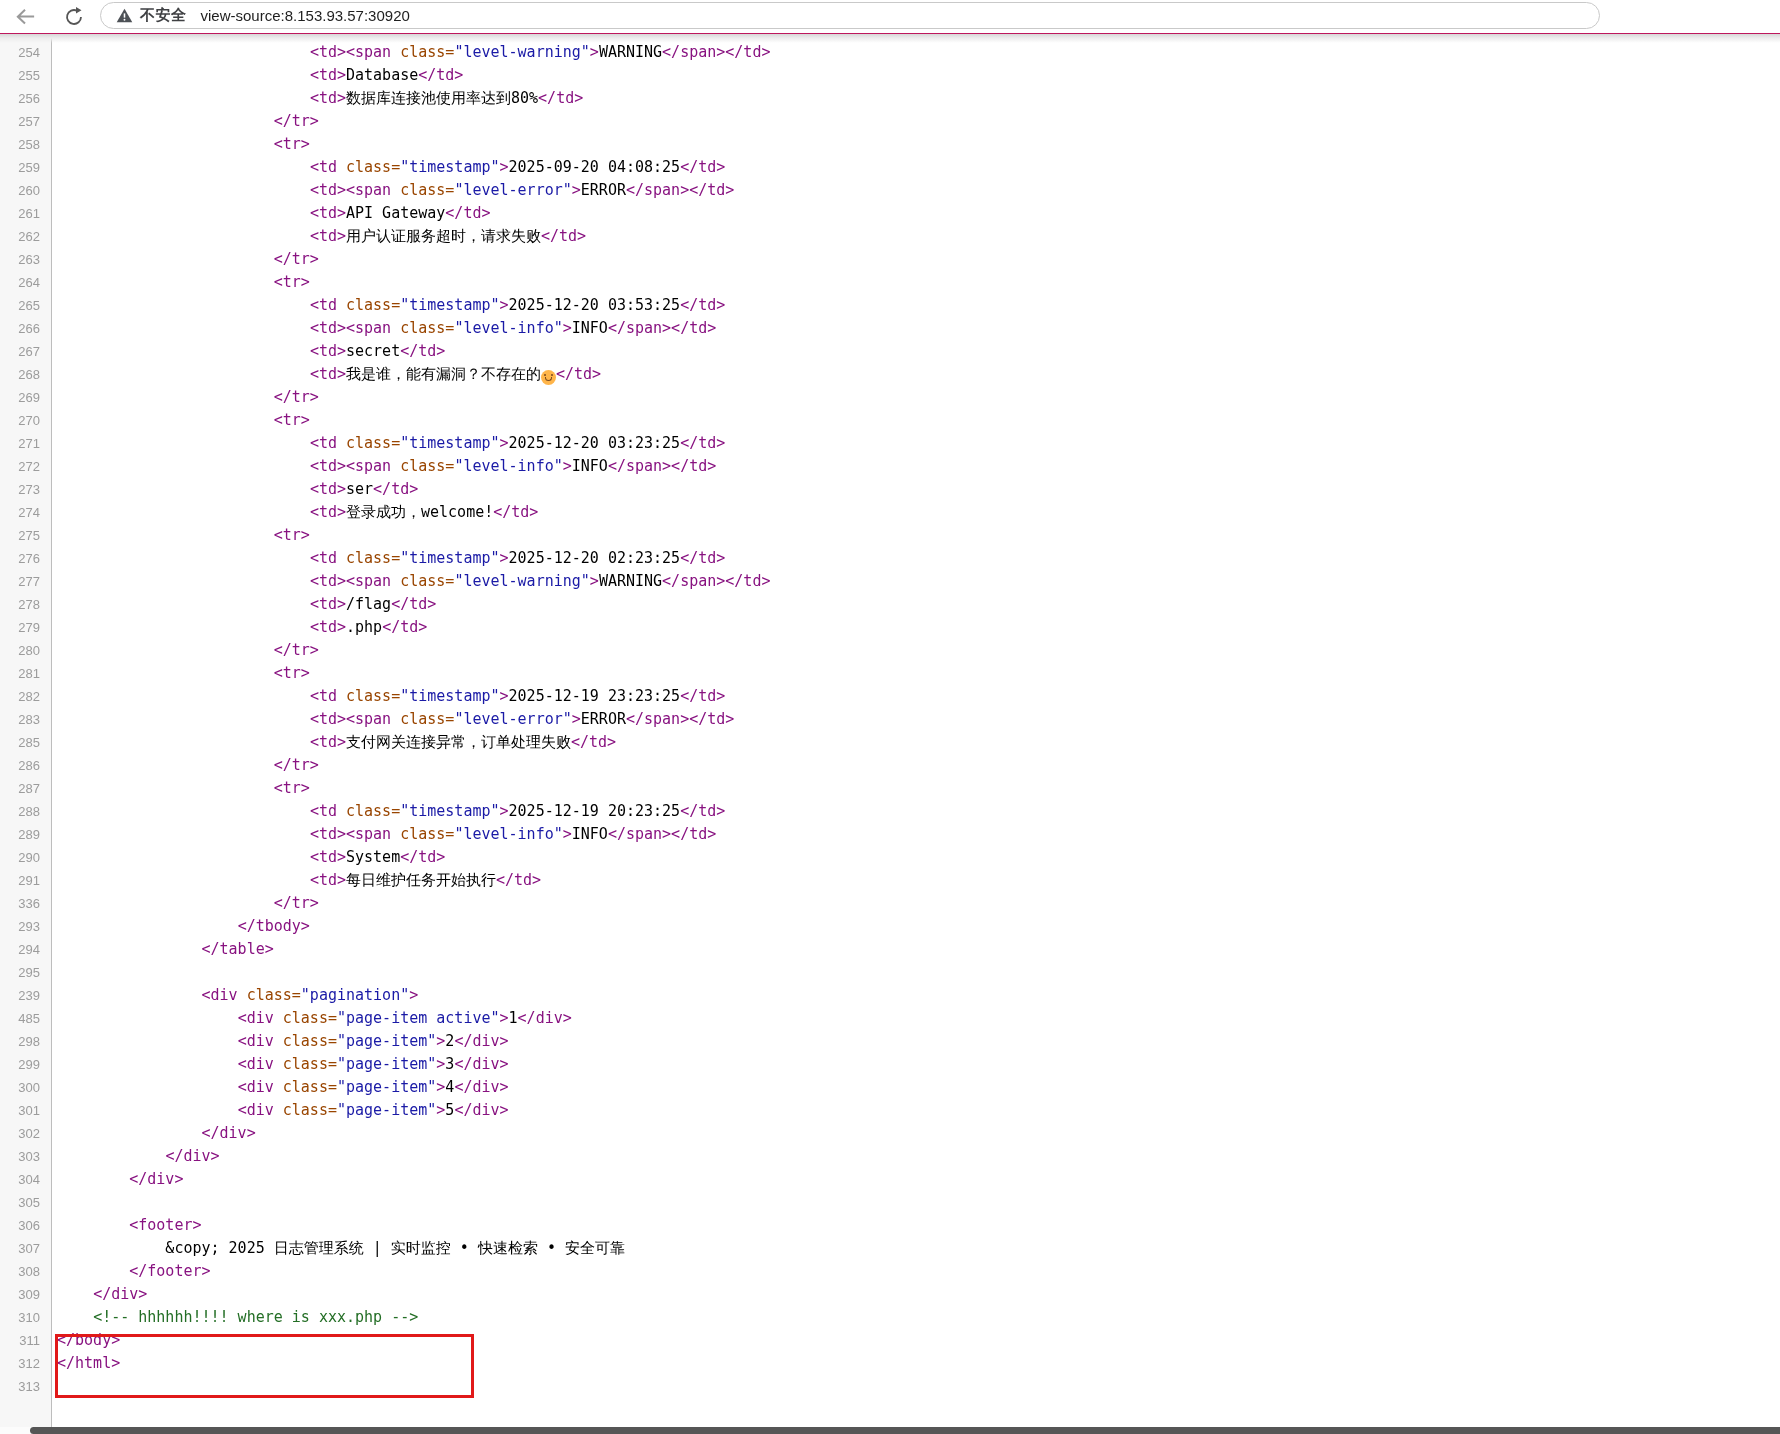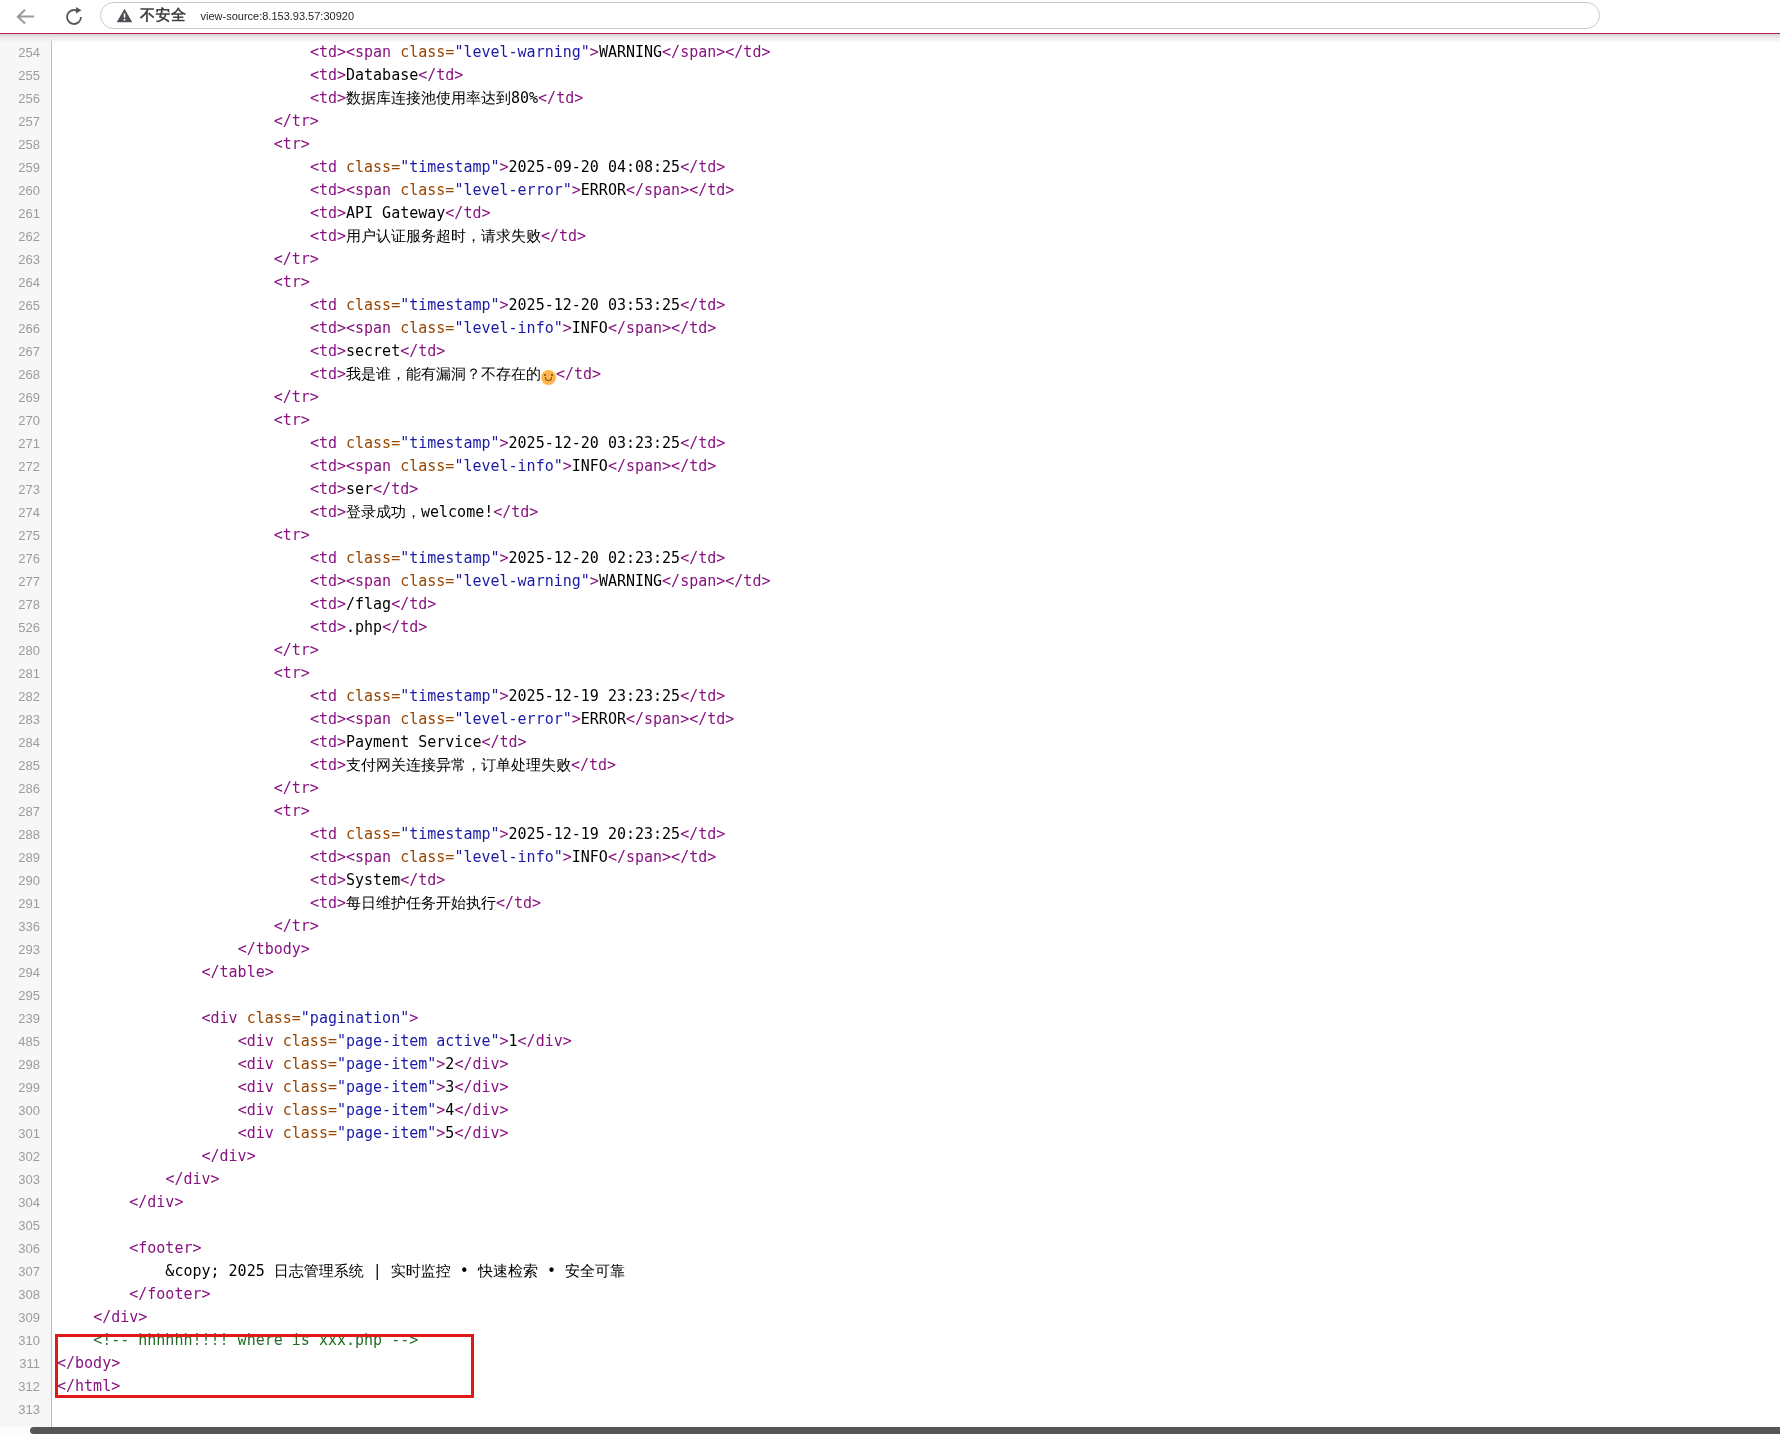--- a/index.html
+++ b/index.html
@@ -6,21 +6,21 @@
             font-family:"Liberation Sans", sans-serif;}
   
   .toolbar{position:absolute;top:0;left:0;width:1780px;height:33px;background:#fff;
            border-bottom:4px solid #be185d;display:flex;align-items:center;}
   .nav-btn{width:26px;height:26px;display:flex;align-items:center;justify-content:center;
            margin-left:12px;cursor:pointer;flex:0 0 auto;}
   .omnibox{position:absolute;left:100px;top:2px;width:1500px;height:27px;
            border:1.5px solid #c9c9c9;border-radius:16px;background:#fff;
            display:flex;align-items:center;box-sizing:border-box;padding-left:15px;}
   .sec-label{font-weight:700;color:#3f4043;font-size:15px;margin-left:7px;letter-spacing:.5px;}
-  .url-text{color:#1f1f1f;font-size:11px;margin-left:14px;}
+  .url-text{color:#1f1f1f;font-size:15px;margin-left:14px;}
   
   .content{position:absolute;top:34px;left:0;right:0;bottom:0;overflow:hidden;
            background:linear-gradient(to right,#f7f7f7 0,#f7f7f7 51px,#bdbdbd 51px,#bdbdbd 52px,#ffffff 52px);}
   .top-shadow{position:absolute;top:34px;left:0;right:0;height:9px;z-index:5;
               background:linear-gradient(to bottom,#d7d7d7 0,#ededed 45%,rgba(250,250,250,0) 100%);}
   .line{display:flex;height:23px;line-height:23px;white-space:pre;}
   .line:first-child{margin-top:-16px;}
   .ln{flex:0 0 52px;box-sizing:border-box;text-align:right;padding-right:12px;
       font-size:13px;color:#9c9c9c;font-family:"Liberation Sans",sans-serif;}
   .code{flex:1;font-family:"DejaVu Sans Mono","Liberation Mono",monospace;font-size:15px;
@@ -90,26 +90,25 @@
     <div class="line"><span class="ln">269</span><span class="code"><span class="tok-x">                        </span><span class="tok-t">&lt;/tr&gt;</span></span></div>
     <div class="line"><span class="ln">270</span><span class="code"><span class="tok-x">                        </span><span class="tok-t">&lt;tr&gt;</span></span></div>
     <div class="line"><span class="ln">271</span><span class="code"><span class="tok-x">                            </span><span class="tok-t">&lt;td </span><span class="tok-a">class=</span><span class="tok-v">"timestamp"</span><span class="tok-t">&gt;</span><span class="tok-x">2025-12-20 03:23:25</span><span class="tok-t">&lt;/td&gt;</span></span></div>
     <div class="line"><span class="ln">272</span><span class="code"><span class="tok-x">                            </span><span class="tok-t">&lt;td&gt;&lt;span </span><span class="tok-a">class=</span><span class="tok-v">"level-info"</span><span class="tok-t">&gt;</span><span class="tok-x">INFO</span><span class="tok-t">&lt;/span&gt;&lt;/td&gt;</span></span></div>
     <div class="line"><span class="ln">273</span><span class="code"><span class="tok-x">                            </span><span class="tok-t">&lt;td&gt;</span><span class="tok-x">ser</span><span class="tok-t">&lt;/td&gt;</span></span></div>
     <div class="line"><span class="ln">274</span><span class="code"><span class="tok-x">                            </span><span class="tok-t">&lt;td&gt;</span><span class="tok-x">登录成功，welcome!</span><span class="tok-t">&lt;/td&gt;</span></span></div>
     <div class="line"><span class="ln">275</span><span class="code"><span class="tok-x">                        </span><span class="tok-t">&lt;tr&gt;</span></span></div>
     <div class="line"><span class="ln">276</span><span class="code"><span class="tok-x">                            </span><span class="tok-t">&lt;td </span><span class="tok-a">class=</span><span class="tok-v">"timestamp"</span><span class="tok-t">&gt;</span><span class="tok-x">2025-12-20 02:23:25</span><span class="tok-t">&lt;/td&gt;</span></span></div>
     <div class="line"><span class="ln">277</span><span class="code"><span class="tok-x">                            </span><span class="tok-t">&lt;td&gt;&lt;span </span><span class="tok-a">class=</span><span class="tok-v">"level-warning"</span><span class="tok-t">&gt;</span><span class="tok-x">WARNING</span><span class="tok-t">&lt;/span&gt;&lt;/td&gt;</span></span></div>
     <div class="line"><span class="ln">278</span><span class="code"><span class="tok-x">                            </span><span class="tok-t">&lt;td&gt;</span><span class="tok-x">/flag</span><span class="tok-t">&lt;/td&gt;</span></span></div>
-    <div class="line"><span class="ln">526</span><span class="code"><span class="tok-x">                            </span><span class="tok-t">&lt;td&gt;</span><span class="tok-x">.php</span><span class="tok-t">&lt;/td&gt;</span></span></div>
+    <div class="line"><span class="ln">279</span><span class="code"><span class="tok-x">                            </span><span class="tok-t">&lt;td&gt;</span><span class="tok-x">.php</span><span class="tok-t">&lt;/td&gt;</span></span></div>
     <div class="line"><span class="ln">280</span><span class="code"><span class="tok-x">                        </span><span class="tok-t">&lt;/tr&gt;</span></span></div>
     <div class="line"><span class="ln">281</span><span class="code"><span class="tok-x">                        </span><span class="tok-t">&lt;tr&gt;</span></span></div>
     <div class="line"><span class="ln">282</span><span class="code"><span class="tok-x">                            </span><span class="tok-t">&lt;td </span><span class="tok-a">class=</span><span class="tok-v">"timestamp"</span><span class="tok-t">&gt;</span><span class="tok-x">2025-12-19 23:23:25</span><span class="tok-t">&lt;/td&gt;</span></span></div>
     <div class="line"><span class="ln">283</span><span class="code"><span class="tok-x">                            </span><span class="tok-t">&lt;td&gt;&lt;span </span><span class="tok-a">class=</span><span class="tok-v">"level-error"</span><span class="tok-t">&gt;</span><span class="tok-x">ERROR</span><span class="tok-t">&lt;/span&gt;&lt;/td&gt;</span></span></div>
-    <div class="line"><span class="ln">284</span><span class="code"><span class="tok-x">                            </span><span class="tok-t">&lt;td&gt;</span><span class="tok-x">Payment Service</span><span class="tok-t">&lt;/td&gt;</span></span></div>
     <div class="line"><span class="ln">285</span><span class="code"><span class="tok-x">                            </span><span class="tok-t">&lt;td&gt;</span><span class="tok-x">支付网关连接异常，订单处理失败</span><span class="tok-t">&lt;/td&gt;</span></span></div>
     <div class="line"><span class="ln">286</span><span class="code"><span class="tok-x">                        </span><span class="tok-t">&lt;/tr&gt;</span></span></div>
     <div class="line"><span class="ln">287</span><span class="code"><span class="tok-x">                        </span><span class="tok-t">&lt;tr&gt;</span></span></div>
     <div class="line"><span class="ln">288</span><span class="code"><span class="tok-x">                            </span><span class="tok-t">&lt;td </span><span class="tok-a">class=</span><span class="tok-v">"timestamp"</span><span class="tok-t">&gt;</span><span class="tok-x">2025-12-19 20:23:25</span><span class="tok-t">&lt;/td&gt;</span></span></div>
     <div class="line"><span class="ln">289</span><span class="code"><span class="tok-x">                            </span><span class="tok-t">&lt;td&gt;&lt;span </span><span class="tok-a">class=</span><span class="tok-v">"level-info"</span><span class="tok-t">&gt;</span><span class="tok-x">INFO</span><span class="tok-t">&lt;/span&gt;&lt;/td&gt;</span></span></div>
     <div class="line"><span class="ln">290</span><span class="code"><span class="tok-x">                            </span><span class="tok-t">&lt;td&gt;</span><span class="tok-x">System</span><span class="tok-t">&lt;/td&gt;</span></span></div>
     <div class="line"><span class="ln">291</span><span class="code"><span class="tok-x">                            </span><span class="tok-t">&lt;td&gt;</span><span class="tok-x">每日维护任务开始执行</span><span class="tok-t">&lt;/td&gt;</span></span></div>
     <div class="line"><span class="ln">336</span><span class="code"><span class="tok-x">                        </span><span class="tok-t">&lt;/tr&gt;</span></span></div>
     <div class="line"><span class="ln">293</span><span class="code"><span class="tok-x">                    </span><span class="tok-t">&lt;/tbody&gt;</span></span></div>
     <div class="line"><span class="ln">294</span><span class="code"><span class="tok-x">                </span><span class="tok-t">&lt;/table&gt;</span></span></div>

